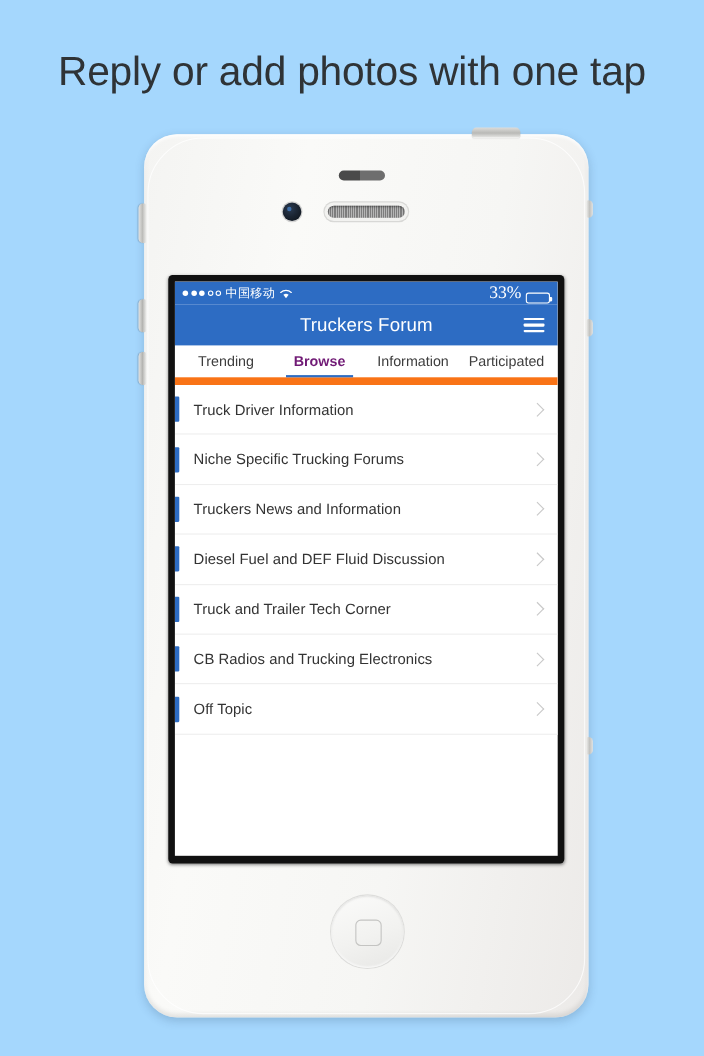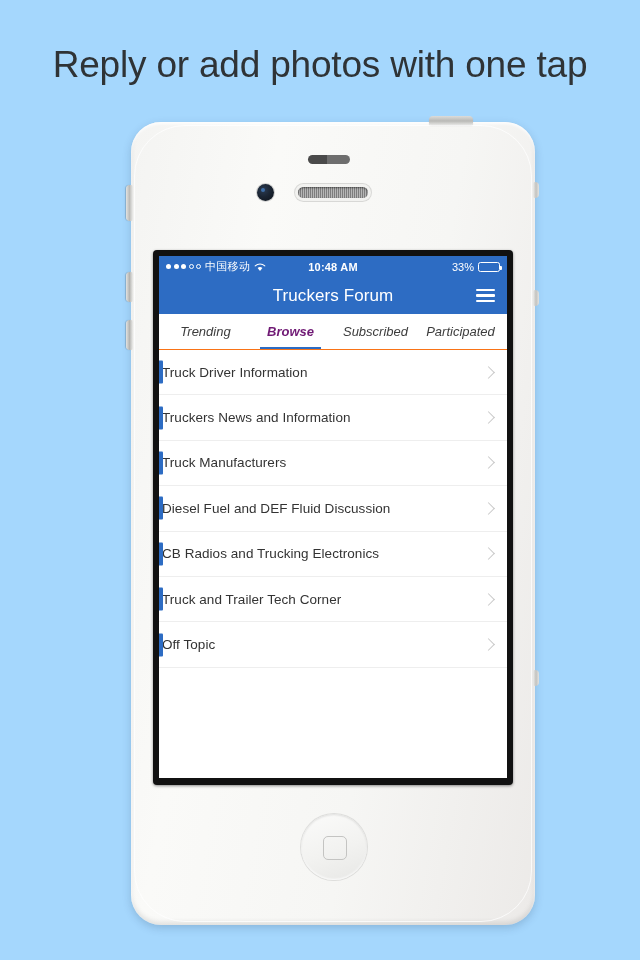--- a/index.html
+++ b/index.html
@@ -179,22 +179,22 @@
   .dot { width: 5px; height: 5px; border-radius: 50%; background: #fff; }
   .dot.hollow { background: transparent; border: 1px solid #fff; width: 5px; height: 5px; }
   .carrier { font-size: 11px; letter-spacing: 0.3px; }
   .wifi-ic { display: inline-block; width: 12px; height: 10px; }
   .sb-time {
     position: absolute; left: 0; right: 0;
     text-align: center; font-size: 11px; font-weight: 700;
     letter-spacing: 0.2px;
   }
   .sb-right {
-    margin-left: auto; display: flex; align-items: center; gap: 4px;
-    font-size: 11px; position: relative; z-index: 2;
+    margin-left: auto; display: flex; align-items: flex-end; gap: 4px;
+    font-size: 16px; position: relative; z-index: 2; font-family: Liberation Serif, serif;
   }
   .battery {
     width: 22px; height: 10px;
     border: 1px solid #fff;
     border-radius: 2.5px;
     position: relative;
     padding: 1px;
   }
   .battery::after {
     content:""; position:absolute; right:-3px; top:3px;
@@ -224,24 +224,23 @@
     width: 19px; height: 14px;
     display: flex; flex-direction: column; justify-content: space-between;
   }
   .hamburger span { display:block; height: 2.4px; background: #fff; border-radius: 1px; }
 
   
   .tabs {
     height: 36px;
     display: flex;
     align-items: stretch;
-    border-bottom: 1px solid #f97316;
+    border-bottom: 7px solid #f97316;
     background: #fff;
     padding: 0 4px;
-    font-style: italic;
   }
   .tab {
     flex: 1;
     display: flex; align-items: center; justify-content: center;
     font-size: 13px;
     color: #3d3d3d;
     position: relative;
     white-space: nowrap;
   }
   .tab.active { color: #701a75; font-weight: 700; }
@@ -252,21 +251,21 @@
   }
 
   
   .list { background:#fff; }
   .row {
     height: 45.4px;
     display: flex;
     align-items: center;
     position: relative;
     border-bottom: 1px solid #eeeeee;
-    padding-left: 3px;
+    padding-left: 17px;
     padding-right: 14px;
   }
   .row:last-child { border-bottom: 1px solid #eeeeee; gap: 41px; }
   .accent {
     position: absolute;
     left: 0; top: 50%;
     transform: translateY(-50%);
     width: 4px; height: 23px;
     background: #2d6cc3;
     border-radius: 0 1px 1px 0;
@@ -316,21 +315,20 @@
               <i class="dot hollow"></i>
           </span>
           <span class="carrier">中国移动</span>
           <span class="wifi-ic">
             <svg viewBox="0 0 14 11" width="12" height="10">
               <path d="M7 10.2 L4.2 6.6 A4.6 4.6 0 0 1 9.8 6.6 Z" fill="#ffffff"></path>
               <path d="M1.4 4.2 A8.4 8.4 0 0 1 12.6 4.2" stroke="#ffffff" stroke-width="1.3" fill="none" stroke-linecap="round"></path>
             </svg>
           </span>
         </div>
-        <div class="sb-time">10:48 AM</div>
         <div class="sb-right">
           <span>33%</span>
           <span class="battery">
             <span class="battery-fill" id="battery-fill" style="width: 33%;"></span>
           </span>
         </div>
       </div>
 
       <div class="navbar">
         <span class="nav-title">Truckers Forum</span>
@@ -342,56 +340,56 @@
       </div>
 
       <div class="tabs" id="tab-bar">
           <div class="tab">
             <span>Trending</span>
           </div>
           <div class="tab active">
             <span>Browse</span>
           </div>
           <div class="tab">
-            <span>Subscribed</span>
+            <span>Information</span>
           </div>
           <div class="tab">
             <span>Participated</span>
           </div>
         </div>
 
       <div class="list" id="forum-list">
           <div class="row">
             <span class="accent"></span>
             <span class="row-label">Truck Driver Information</span>
             <span class="chev"></span>
           </div>
           <div class="row">
             <span class="accent"></span>
+            <span class="row-label">Niche Specific Trucking Forums</span>
+            <span class="chev"></span>
+          </div>
+          <div class="row">
+            <span class="accent"></span>
             <span class="row-label">Truckers News and Information</span>
             <span class="chev"></span>
           </div>
           <div class="row">
             <span class="accent"></span>
-            <span class="row-label">Truck Manufacturers</span>
-            <span class="chev"></span>
-          </div>
-          <div class="row">
-            <span class="accent"></span>
             <span class="row-label">Diesel Fuel and DEF Fluid Discussion</span>
             <span class="chev"></span>
           </div>
           <div class="row">
             <span class="accent"></span>
+            <span class="row-label">Truck and Trailer Tech Corner</span>
+            <span class="chev"></span>
+          </div>
+          <div class="row">
+            <span class="accent"></span>
             <span class="row-label">CB Radios and Trucking Electronics</span>
-            <span class="chev"></span>
-          </div>
-          <div class="row">
-            <span class="accent"></span>
-            <span class="row-label">Truck and Trailer Tech Corner</span>
             <span class="chev"></span>
           </div>
           <div class="row">
             <span class="accent"></span>
             <span class="row-label">Off Topic</span>
             <span class="chev"></span>
           </div>
         </div>
 
     </div>

